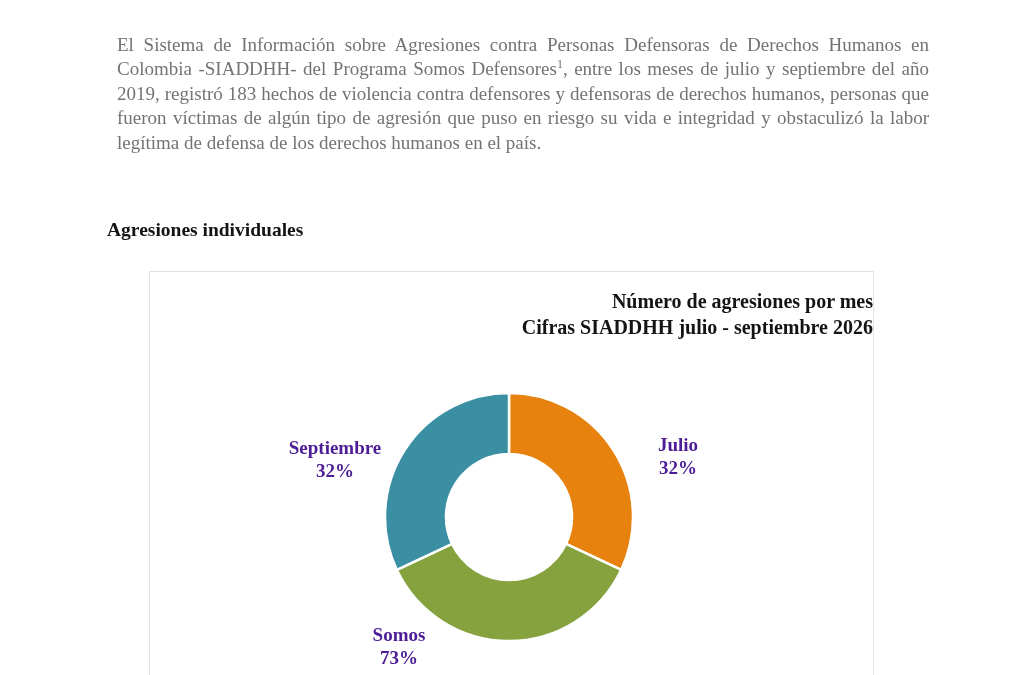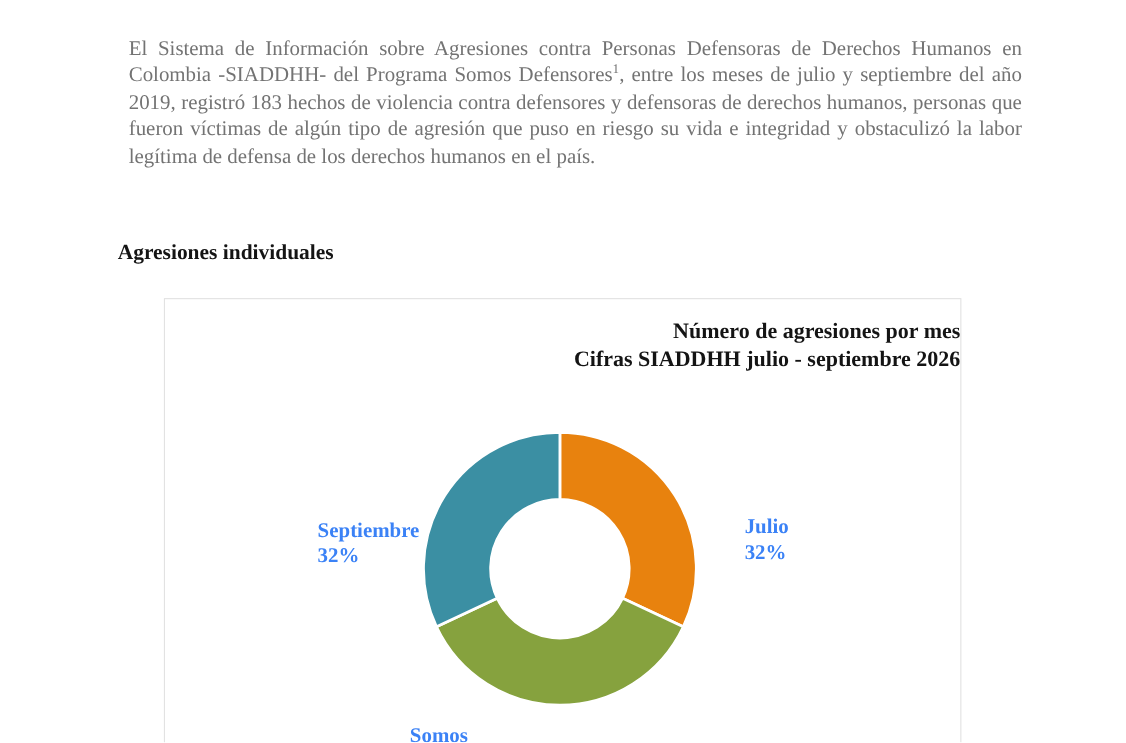--- a/index.html
+++ b/index.html
@@ -61,32 +61,31 @@
   }
   .donut-svg {
     position: absolute;
     left: 229px;
     top: 115px;
     width: 260px;
     height: 260px;
   }
   .slice-label {
     position: absolute;
-    text-align: left;
+    text-align: center;
     font-size: 19px;
     font-weight: bold;
     line-height: 23px;
-    color: #3b82f6;
+    color: #4c1d95;
     transform: translateX(-50%);
     white-space: nowrap;
-    margin-top: 35px;
   }
   .slice-label .pct { display: block; }
   .label-septiembre { left: 185px; top: 164px; }
-  .label-julio      { left: 547px; top: 161px; }
+  .label-julio      { left: 528px; top: 161px; }
   .label-agosto     { left: 249px; top: 351px; }
 </style>
 </head>
 <body>
 
 <div class="page">
 
   <p class="body-paragraph"><span>El Sistema de Información sobre Agresiones contra Personas Defensoras de Derechos Humanos en Colombia -SIADDHH- del Programa Somos Defensores</span><sup>1</sup><span>, entre los meses de julio y septiembre del año 2019, registró 183 hechos de violencia contra defensores y defensoras de derechos humanos, personas que fueron víctimas de algún tipo de agresión que puso en riesgo su vida e integridad y obstaculizó la labor legítima de defensa de los derechos humanos en el país.</span></p>
 
   <h2 class="section-heading">Agresiones individuales</h2>

